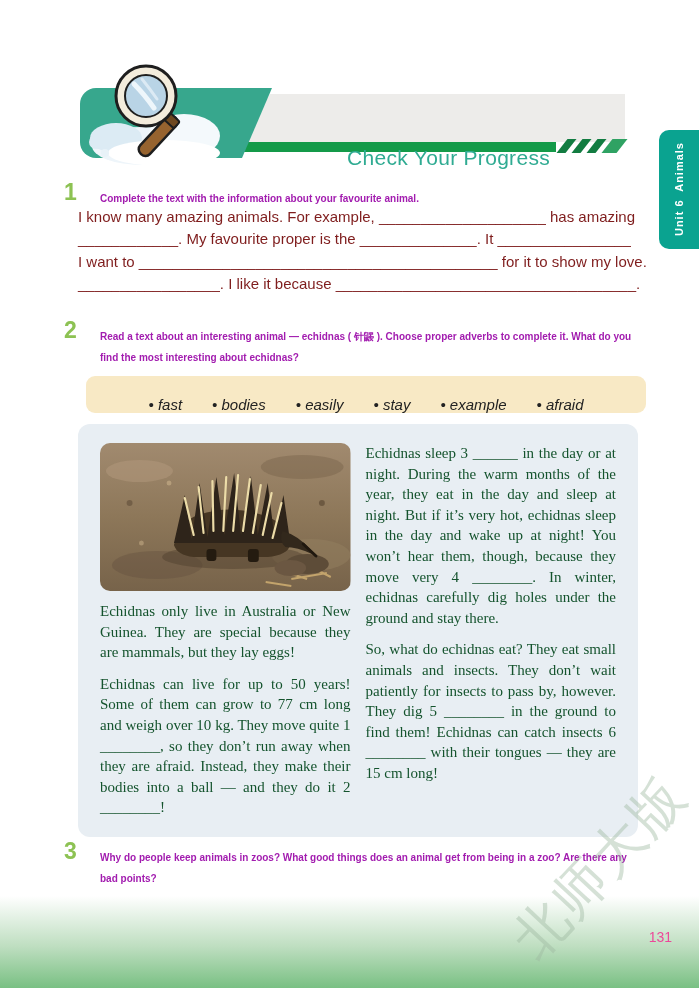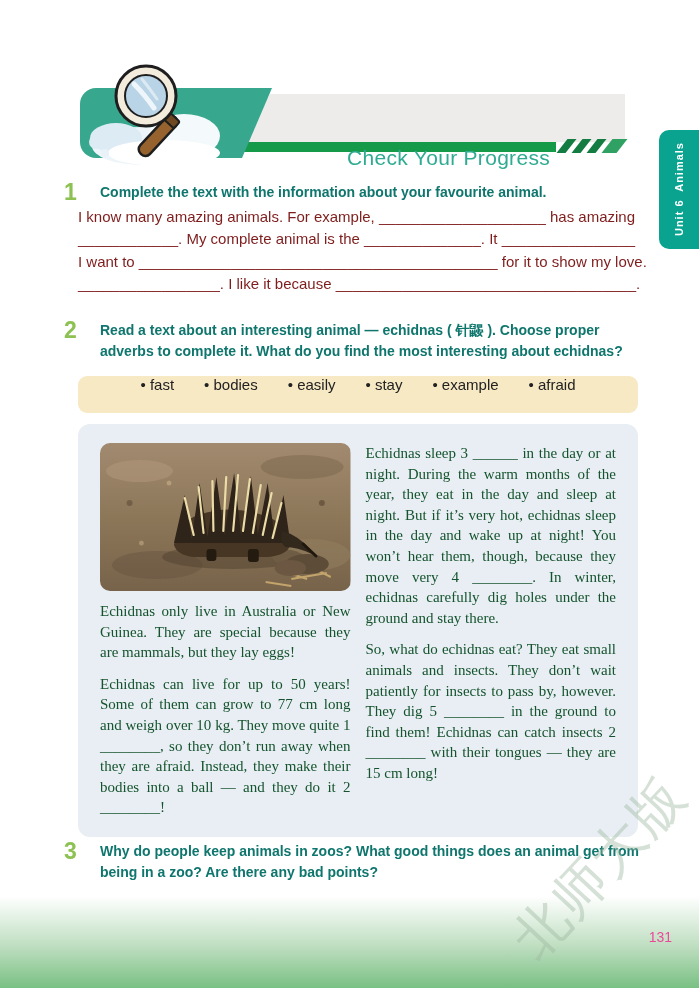--- a/index.html
+++ b/index.html
@@ -26,31 +26,31 @@
   .unit-tab{position:absolute;right:0;top:130px;width:40px;height:119px;
             background:var(--tab_teal,#0aa390);border-radius:10px 0 0 10px;
             display:flex;align-items:center;justify-content:center;}
   .unit-tab span{writing-mode:vertical-rl;transform:rotate(180deg);color:#fff;
                  font-size:11px;font-weight:700;letter-spacing:1px;white-space:pre;}
 
   
   .ex-head{position:absolute;display:flex;gap:18px;align-items:flex-start;}
   .ex-num{font-size:23px;font-weight:700;line-height:21px;color:var(--number_green,#8dc253);
           width:18px;flex:none;}
-  .ex-title{font-size:14px;font-weight:700;line-height:21px;color:#0f766e;}
+  .ex-title{font-size:10px;font-weight:700;line-height:21px;color:#a21caf;margin-top:6px;}
   #ex1{left:64px;top:182px;width:575px;}
   #ex2{left:64px;top:320px;width:575px;}
   #ex3{left:64px;top:841px;width:578px;}
 
   .fill-text{position:absolute;left:78px;top:206px;width:564px;font-size:15px;color:#7f1d1d;}
   .fill-text div{line-height:22.4px;white-space:nowrap;}
 
-  .word-bank{position:absolute;left:78px;top:376px;width:560px;height:37px;border-radius:9px;
-             background:var(--word_bank_bg,#f8e9c5);display:flex;align-items:flex-start;
-             justify-content:center;gap:30px;font-size:15px;color:#222;}
+  .word-bank{position:absolute;left:86px;top:376px;width:560px;height:37px;border-radius:9px;
+             background:var(--word_bank_bg,#f8e9c5);display:flex;align-items:flex-end;
+             justify-content:center;gap:30px;font-size:15px;color:#222;font-style:italic;}
 
   
   .panel{position:absolute;left:78px;top:424px;width:560px;height:413px;border-radius:12px;
          background:var(--panel_bg,#e8eef3);box-sizing:border-box;
          padding:19px 22px;display:flex;gap:15px;}
   .panel .col{flex:1;min-width:0;font-family:"Liberation Serif", serif;font-size:15px;
               line-height:20.6px;color:#14532d;text-align:justify;}
   .panel .col p{margin:0 0 11px 0;}
   .photo{display:block;width:100%;height:148px;border-radius:10px;margin-bottom:10px;}
 
@@ -99,21 +99,21 @@
   <div class="unit-tab">
     <span>Unit 6  Animals</span>
   </div>
 
   <div class="ex-head" id="ex1">
     <div class="ex-num">1</div>
     <div class="ex-title">Complete the text with the information about your favourite animal.</div>
   </div>
   <div class="fill-text">
       <div>I know many amazing animals. For example, ____________________ has amazing</div>
-      <div>____________. My complete animal is the ______________. It ________________</div>
+      <div>____________. My favourite proper is the ______________. It ________________</div>
       <div>I want to ___________________________________________ for it to show my love.</div>
       <div>_________________. I like it because ____________________________________.</div>
     </div>
 
   <div class="ex-head" id="ex2">
     <div class="ex-num">2</div>
     <div class="ex-title">Read a text about an interesting animal — echidnas ( 针鼹 ). Choose proper adverbs to complete it. What do you find the most interesting about echidnas?</div>
   </div>
   <div class="word-bank">
       <span>• fast</span>
@@ -165,21 +165,21 @@
         <rect x="108" y="106" width="10" height="12" rx="3" fill="#241b10"></rect>
         <rect x="150" y="106" width="11" height="13" rx="3" fill="#241b10"></rect>
       </svg>
       <div>
           <p>Echidnas only live in Australia or New Guinea. They are special because they are mammals, but they lay eggs!</p>
           <p>Echidnas can live for up to 50 years! Some of them can grow to 77 cm long and weigh over 10 kg. They move quite 1 ________, so they don’t run away when they are afraid. Instead, they make their bodies into a ball — and they do it 2 ________!</p>
         </div>
     </div>
     <div class="col">
         <p>Echidnas sleep 3 ______ in the day or at night. During the warm months of the year, they eat in the day and sleep at night. But if it’s very hot, echidnas sleep in the day and wake up at night! You won’t hear them, though, because they move very 4 ________. In winter, echidnas carefully dig holes under the ground and stay there.</p>
-        <p>So, what do echidnas eat? They eat small animals and insects. They don’t wait patiently for insects to pass by, however. They dig 5 ________ in the ground to find them! Echidnas can catch insects 2 ________ with their tongues — they are 15 cm long!</p>
+        <p>So, what do echidnas eat? They eat small animals and insects. They don’t wait patiently for insects to pass by, however. They dig 5 ________ in the ground to find them! Echidnas can catch insects 6 ________ with their tongues — they are 15 cm long!</p>
       </div>
   </div>
 
   <div class="ex-head" id="ex3">
     <div class="ex-num">3</div>
     <div class="ex-title">Why do people keep animals in zoos? What good things does an animal get from being in a zoo? Are there any bad points?</div>
   </div>
 
   <div class="page-number">131</div>
   <div class="watermark">北师大版</div>

